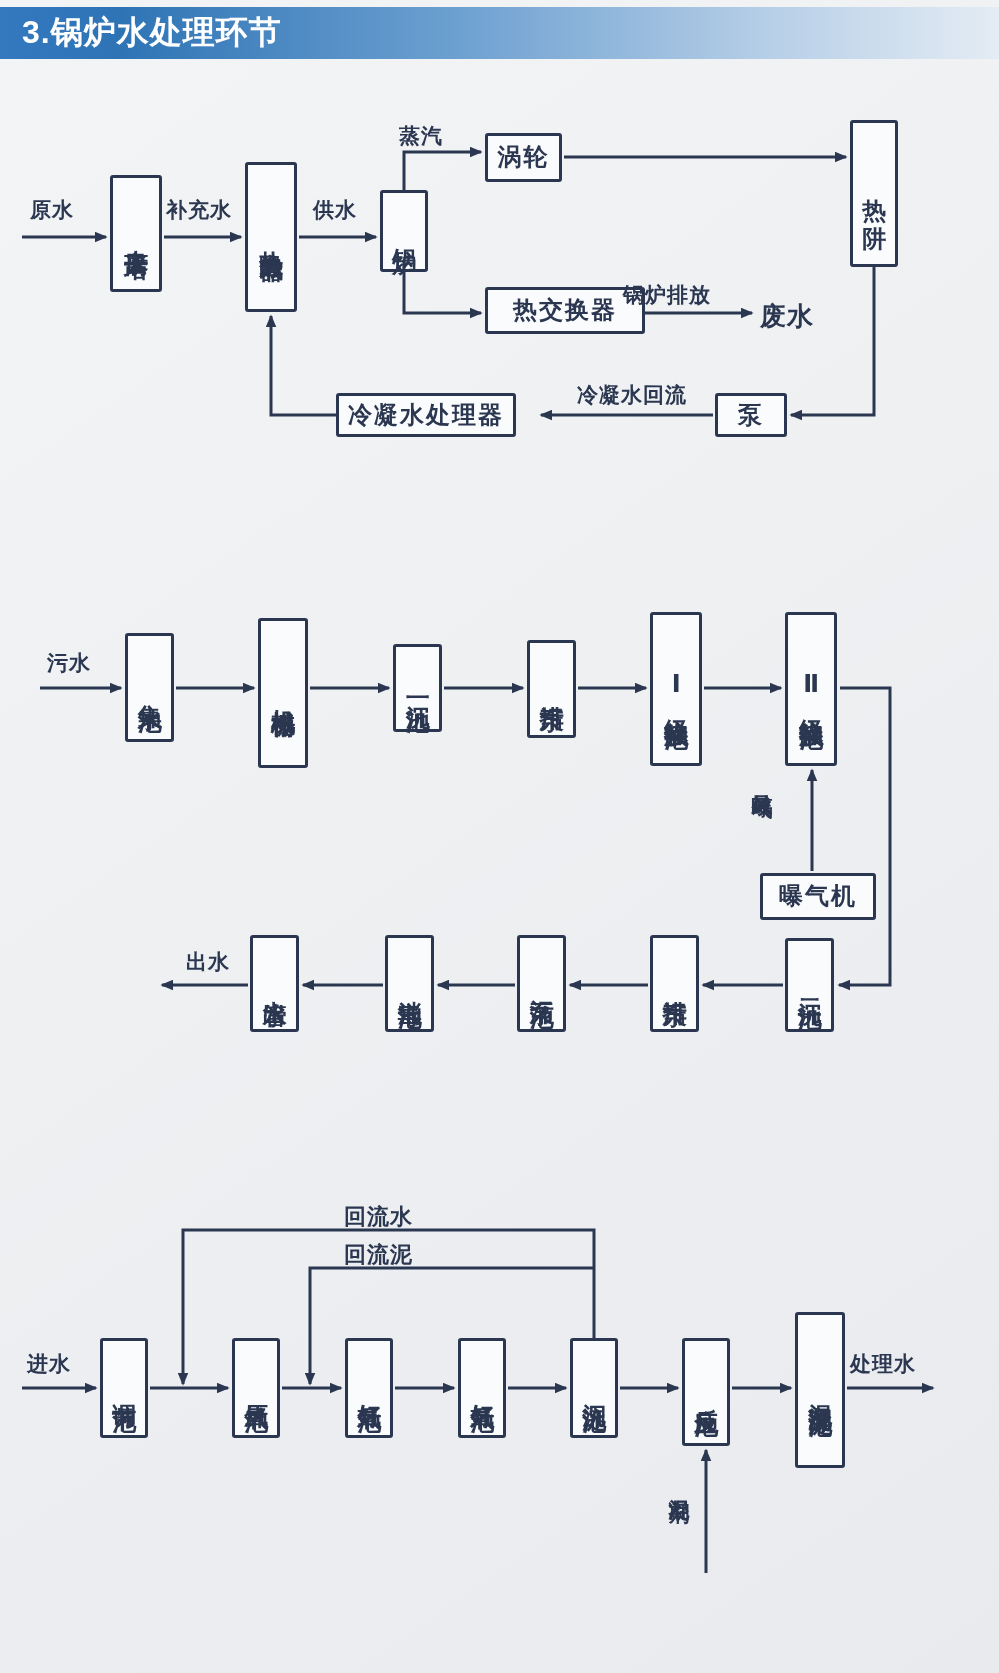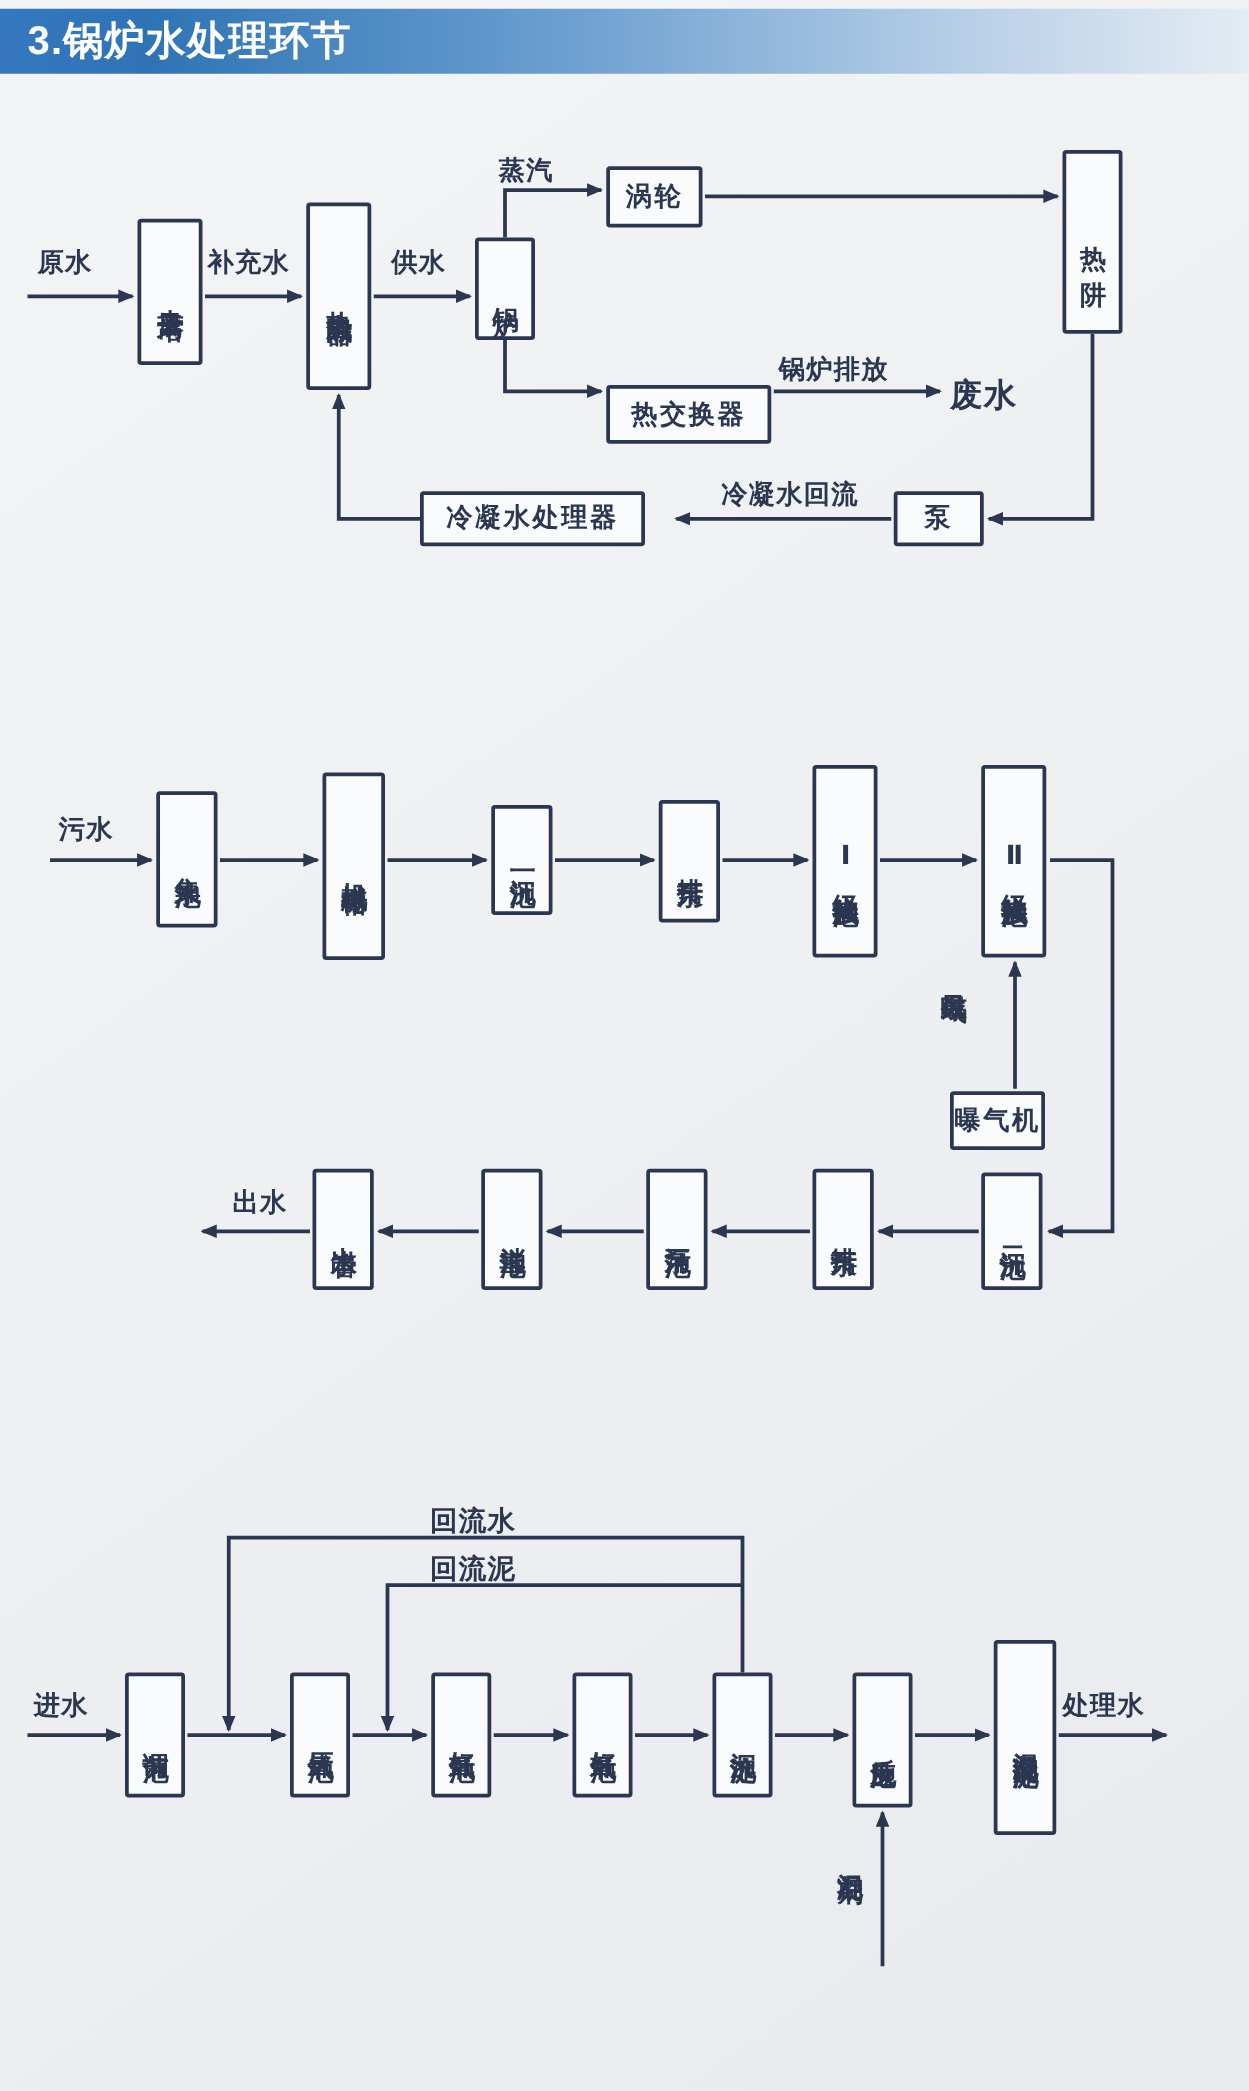--- a/index.html
+++ b/index.html
@@ -14,21 +14,21 @@
     position:absolute;left:0;width:100%;height:52px;
     background:linear-gradient(90deg,#3478bf 0%,#2e74b5 12%,#6b9fd0 45%,#b9d0e8 78%,#e4ecf4 100%);
     color:#ffffff;font-weight:700;font-size:32px;
     display:flex;align-items:center;padding-left:22px;box-sizing:border-box;
     letter-spacing:1px;
   }
   .hdr sup{font-size:20px;align-self:flex-start;margin-top:7px;}
   .box{
     position:absolute;box-sizing:border-box;
     border:3px solid #2b3750;background:#fafbfd;border-radius:3px;
-    color:#2b3750;font-weight:700;font-size:21px;line-height:1.1;
+    color:#2b3750;font-weight:700;font-size:24px;line-height:1.1;
     display:flex;align-items:center;justify-content:center;
     letter-spacing:2px;white-space:nowrap;
   }
   .v{writing-mode:vertical-rl;text-orientation:upright;}
   .spread{letter-spacing:28px;text-indent:28px;}
   .lbl{
     position:absolute;color:#2b3750;font-weight:700;font-size:21px;
     white-space:nowrap;letter-spacing:1px;
   }
   .lblv{writing-mode:vertical-lr;text-orientation:upright;white-space:normal;line-height:1.1;}
@@ -88,40 +88,40 @@
 
   <div class="hdr" style="top:7px">
     <span>3.锅炉水处理环节</span>
   </div>
 
   <div class="box v" style="left:110px;top:175px;width:52px;height:117px">去离子塔</div>
   <div class="box v" style="left:245px;top:162px;width:52px;height:150px">热力除氧器</div>
   <div class="box v" style="left:380px;top:190px;width:48px;height:82px">锅炉</div>
   <div class="box" style="left:485px;top:133px;width:77px;height:49px">涡轮</div>
   <div class="box v spread" style="left:850px;top:120px;width:48px;height:147px">热阱</div>
-  <div class="box" style="left:485px;top:308px;width:132px;height:47px">热交换器</div>
+  <div class="box" style="left:485px;top:287px;width:160px;height:47px">热交换器</div>
   <div class="box" style="left:715px;top:393px;width:72px;height:44px">泵</div>
   <div class="box" style="left:336px;top:393px;width:180px;height:44px">冷凝水处理器</div>
 
   <div class="lbl" style="left:30px;top:196px">原水</div>
   <div class="lbl" style="left:166px;top:196px">补充水</div>
   <div class="lbl" style="left:313px;top:196px">供水</div>
   <div class="lbl" style="left:399px;top:122px">蒸汽</div>
   <div class="lbl" style="left:623px;top:281px">锅炉排放</div>
   <div class="lbl" style="left:760px;top:299px;font-size:26px">废水</div>
   <div class="lbl" style="left:577px;top:381px">冷凝水回流</div>
 
 
   <div class="box v" style="left:125px;top:633px;width:49px;height:109px">集水池</div>
   <div class="box v" style="left:258px;top:618px;width:50px;height:150px">机械栅格</div>
   <div class="box v" style="left:393px;top:644px;width:49px;height:88px">一沉池</div>
   <div class="box v" style="left:527px;top:640px;width:49px;height:98px">排污泵</div>
   <div class="box v" style="left:650px;top:612px;width:52px;height:154px">Ⅰ级接触池</div>
   <div class="box v" style="left:785px;top:612px;width:52px;height:154px">Ⅱ级接触池</div>
-  <div class="box" style="left:760px;top:873px;width:76px;height:47px">曝气机</div>
+  <div class="box" style="left:760px;top:873px;width:116px;height:47px">曝气机</div>
   <div class="box v" style="left:785px;top:938px;width:49px;height:94px">二沉池</div>
   <div class="box v" style="left:650px;top:935px;width:49px;height:97px">排污泵</div>
   <div class="box v" style="left:517px;top:935px;width:49px;height:97px">污泵池</div>
   <div class="box v" style="left:385px;top:935px;width:49px;height:97px">消毒池</div>
   <div class="box v" style="left:250px;top:935px;width:49px;height:97px">出水管</div>
 
   <div class="lbl" style="left:47px;top:649px">污水</div>
   <div class="lbl lblv" style="left:751px;top:778px;height:56px">鼓风曝气</div>
   <div class="lbl" style="left:186px;top:948px">出水</div>
 

